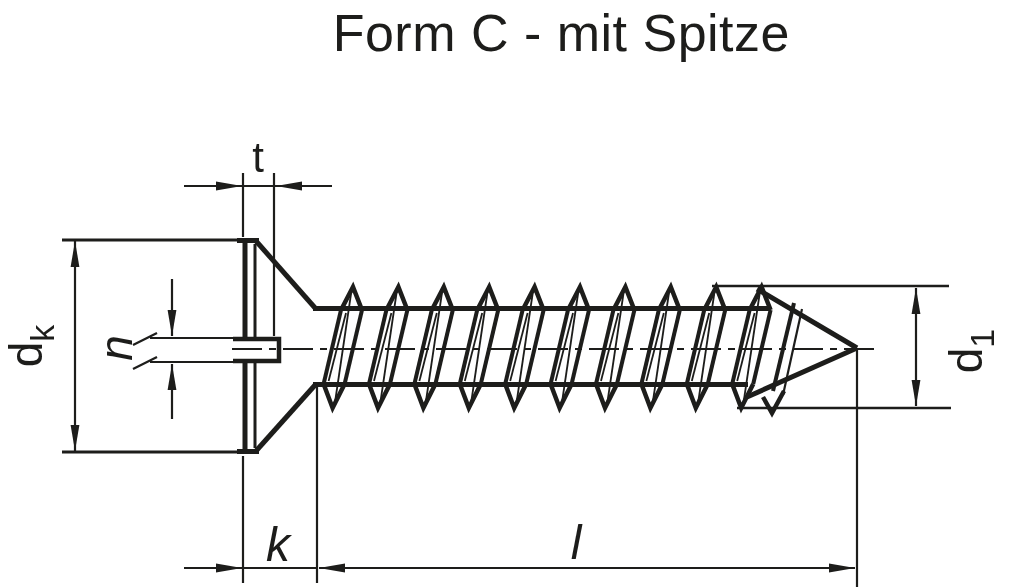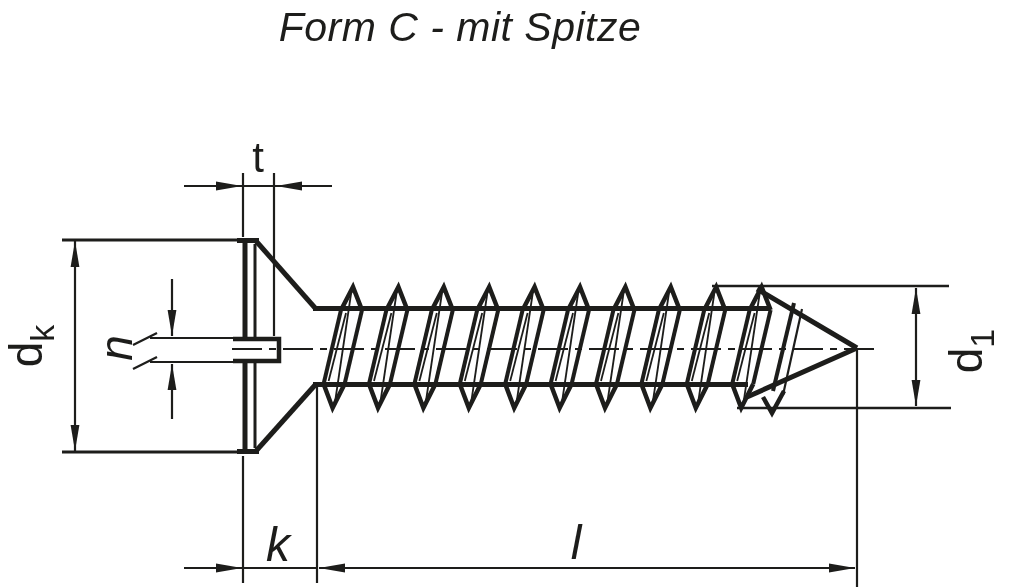--- a/index.html
+++ b/index.html
@@ -4,22 +4,22 @@
 <style>
   :root { --ink:#1d1d1b; --bg:#ffffff; }
   html,body { margin:0; padding:0; background:#e8e8e8; }
   .stage {
     position:relative; width:1024px; height:587px; overflow:hidden;
     background:var(--bg,#fff);
     font-family:"Liberation Sans", sans-serif;
   }
   .title {
     position:absolute; top:6px; left:130px; width:660px;
-    text-align:center; font-size:41px; line-height:1.05;
-    color:var(--ink,#1d1d1b); letter-spacing:0.5px; white-space:nowrap;font-style:italic;
+    text-align:right; font-size:52px; line-height:1.05;
+    color:var(--ink,#1d1d1b); letter-spacing:0.5px; white-space:nowrap;
   }
   svg.draw { position:absolute; inset:0; }
   svg .ln   { stroke:var(--ink,#1d1d1b); fill:none; stroke-width:2.2; }
   svg .ln25 { stroke:var(--ink,#1d1d1b); fill:none; stroke-width:2.5; }
   svg .ln3  { stroke:var(--ink,#1d1d1b); fill:none; stroke-width:3; }
   svg .ln4  { stroke:var(--ink,#1d1d1b); fill:none; stroke-width:4; }
   svg .ln45 { stroke:var(--ink,#1d1d1b); fill:none; stroke-width:4.5; }
   svg .ln5  { stroke:var(--ink,#1d1d1b); fill:none; stroke-width:5; }
   svg .ctr  { stroke:var(--ink,#1d1d1b); fill:none; stroke-width:2; stroke-dasharray:30 7 7 7; }
   svg text  { fill:var(--ink,#1d1d1b); font-family:"Liberation Sans", sans-serif; }

